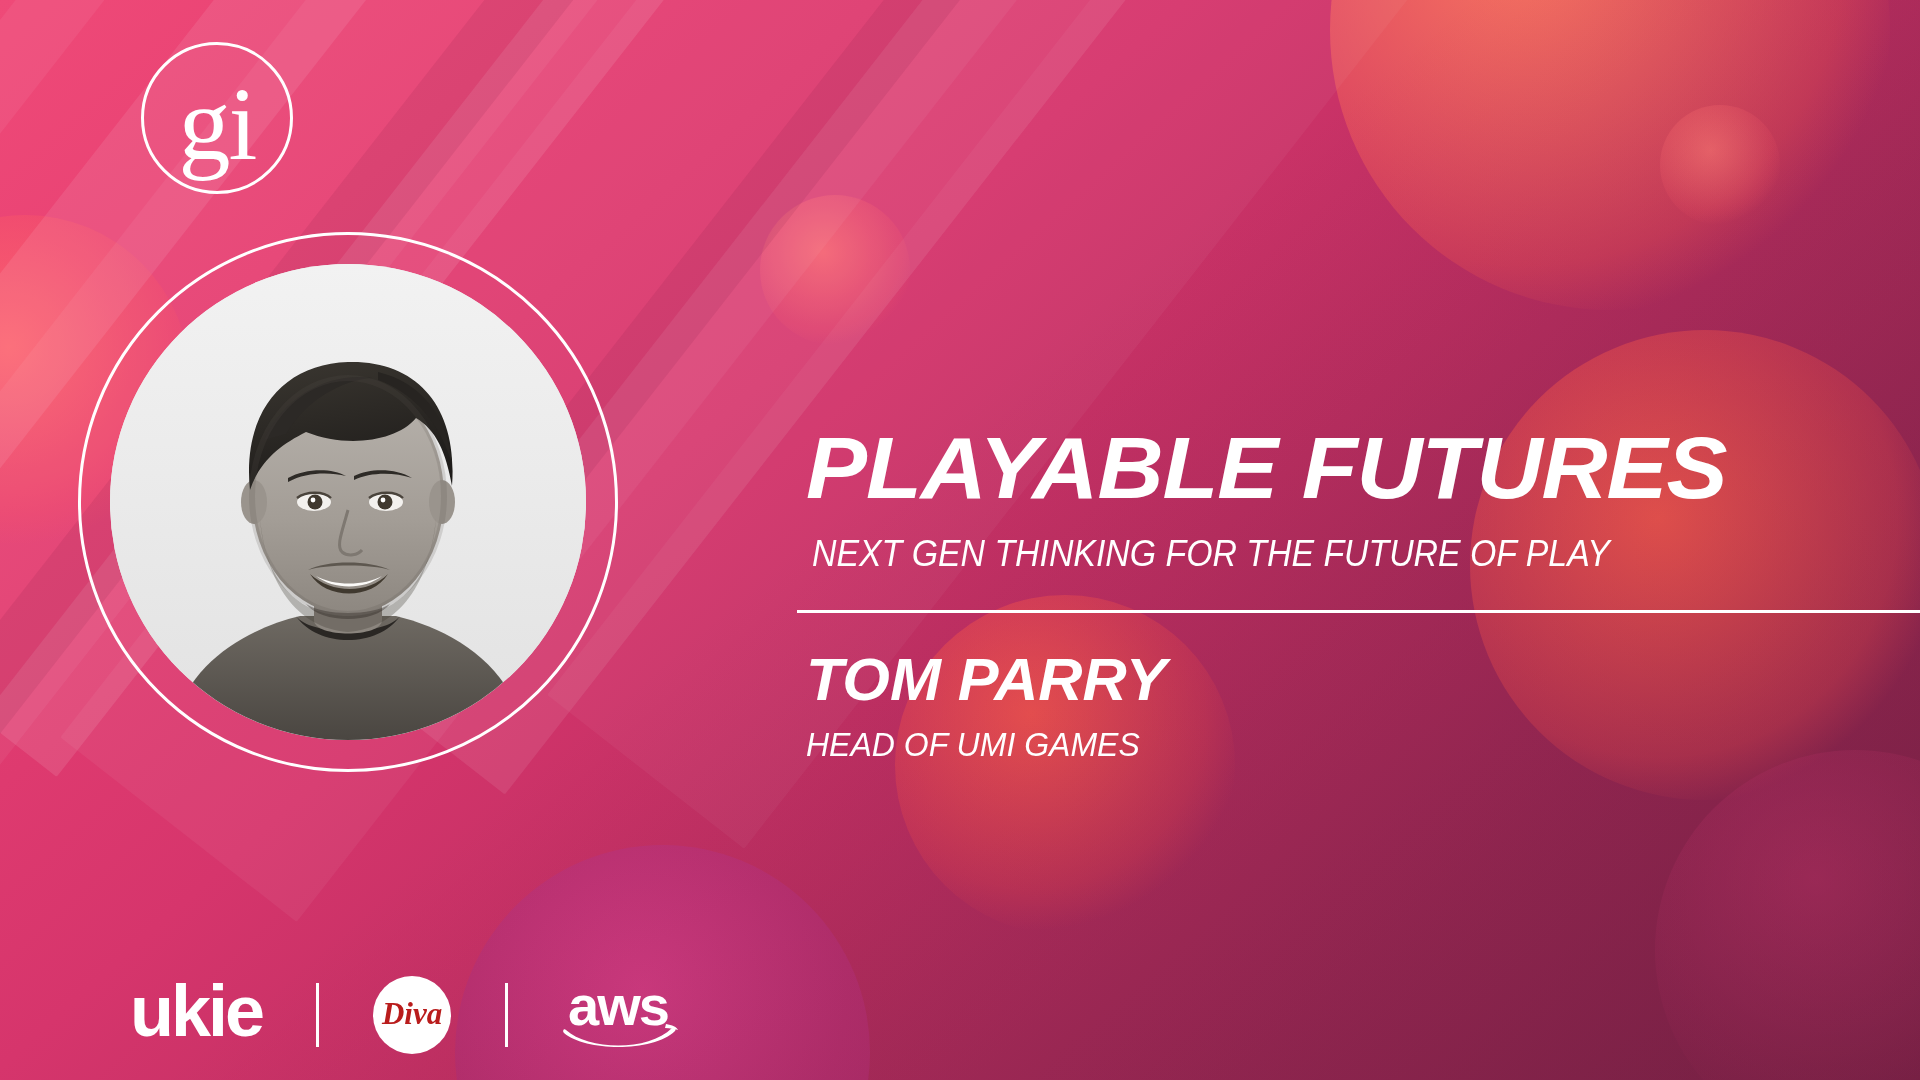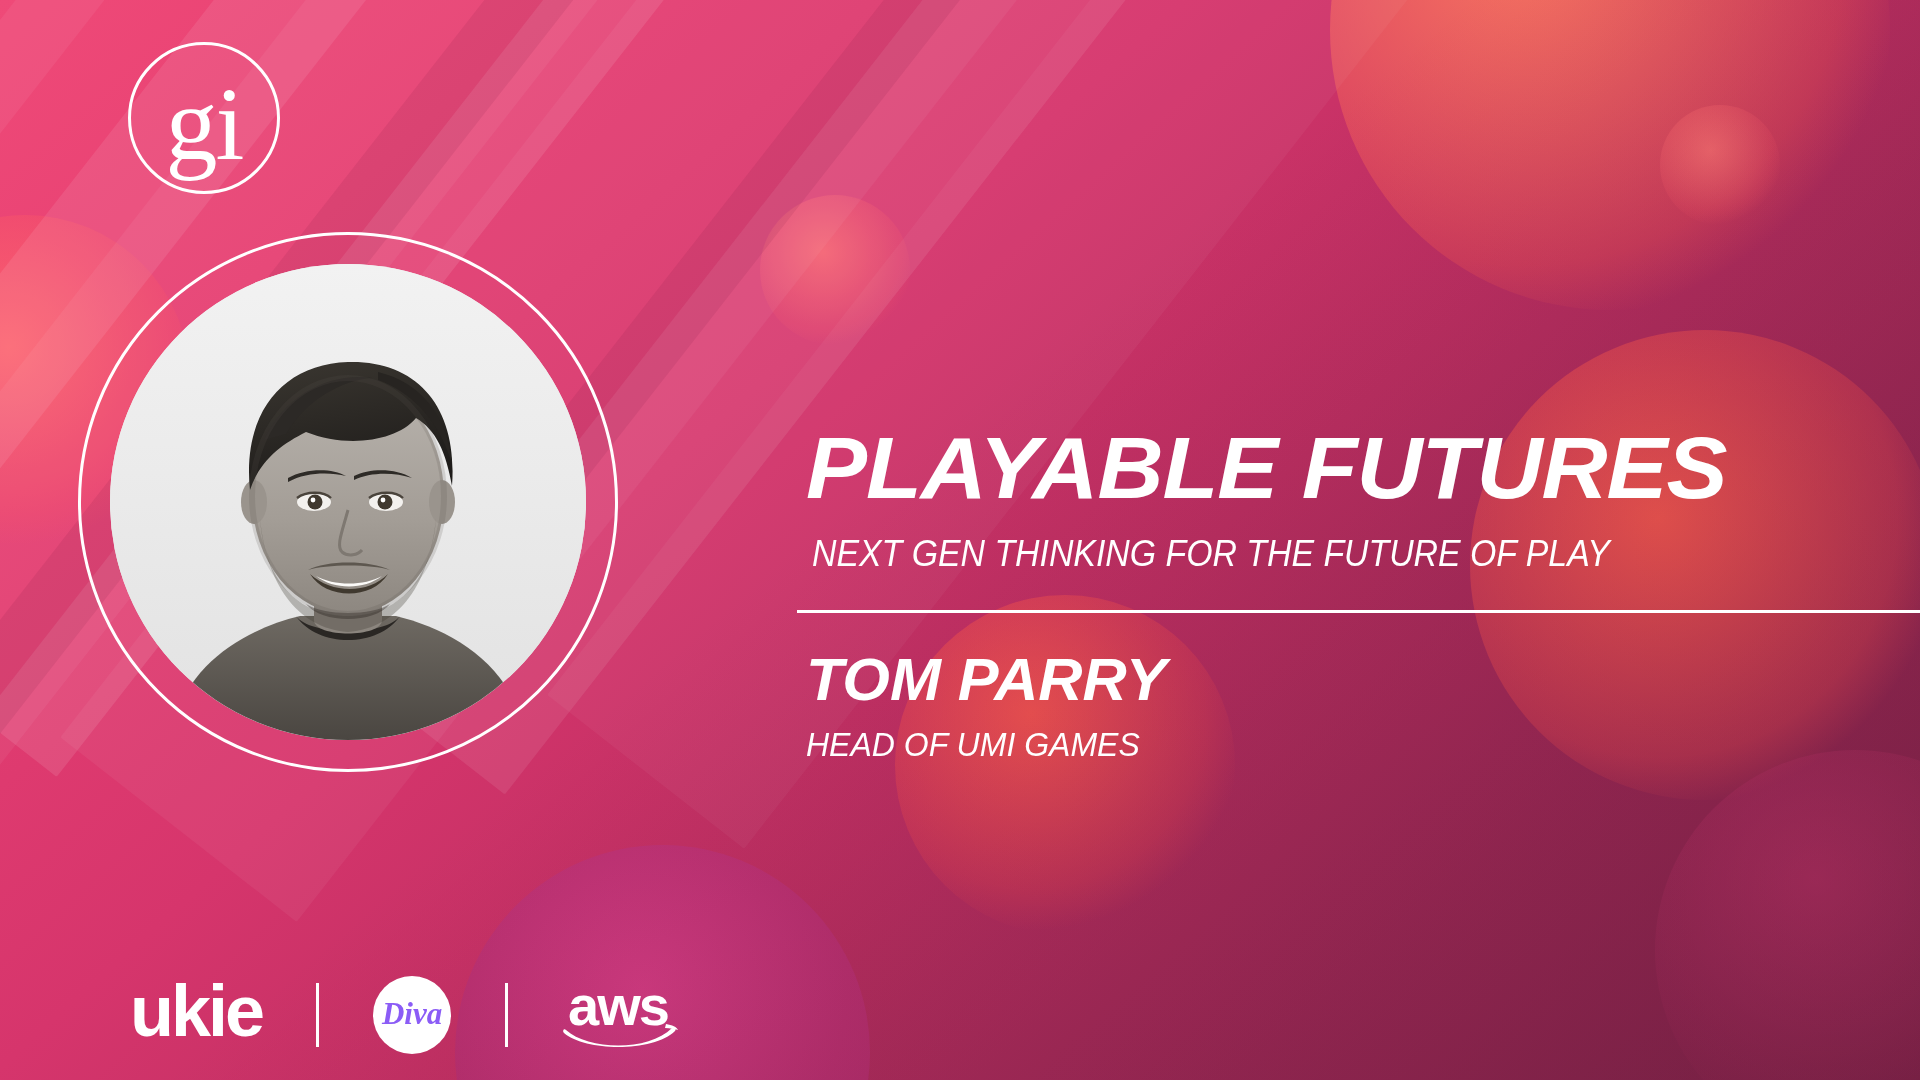--- a/index.html
+++ b/index.html
@@ -41,21 +41,21 @@
   }
 
   .blob {
     position: absolute;
     border-radius: 50%;
   }
 
   
   .logo-wrap {
     position: absolute;
-    left: 128px;
+    left: 141px;
     top: 42px;
     display: flex;
     align-items: center;
     gap: 44px;
   }
   .logo-circle {
     width: 152px;
     height: 152px;
     border: 3px solid #ffffff;
     border-radius: 50%;
@@ -205,21 +205,21 @@
     display: flex;
     align-items: center;
     justify-content: center;
     flex: none;
   }
   .diva-word {
     font-family: "Liberation Serif", serif;
     font-style: italic;
     font-weight: 700;
     font-size: 31px;
-    color: #8b5cf6;
+    color: #b91c1c;
     line-height: 1;
     position: relative;
     top: -2px;
   }
   .sponsor-aws {
     position: relative;
     width: 120px;
     height: 78px;
     flex: none;
   }

